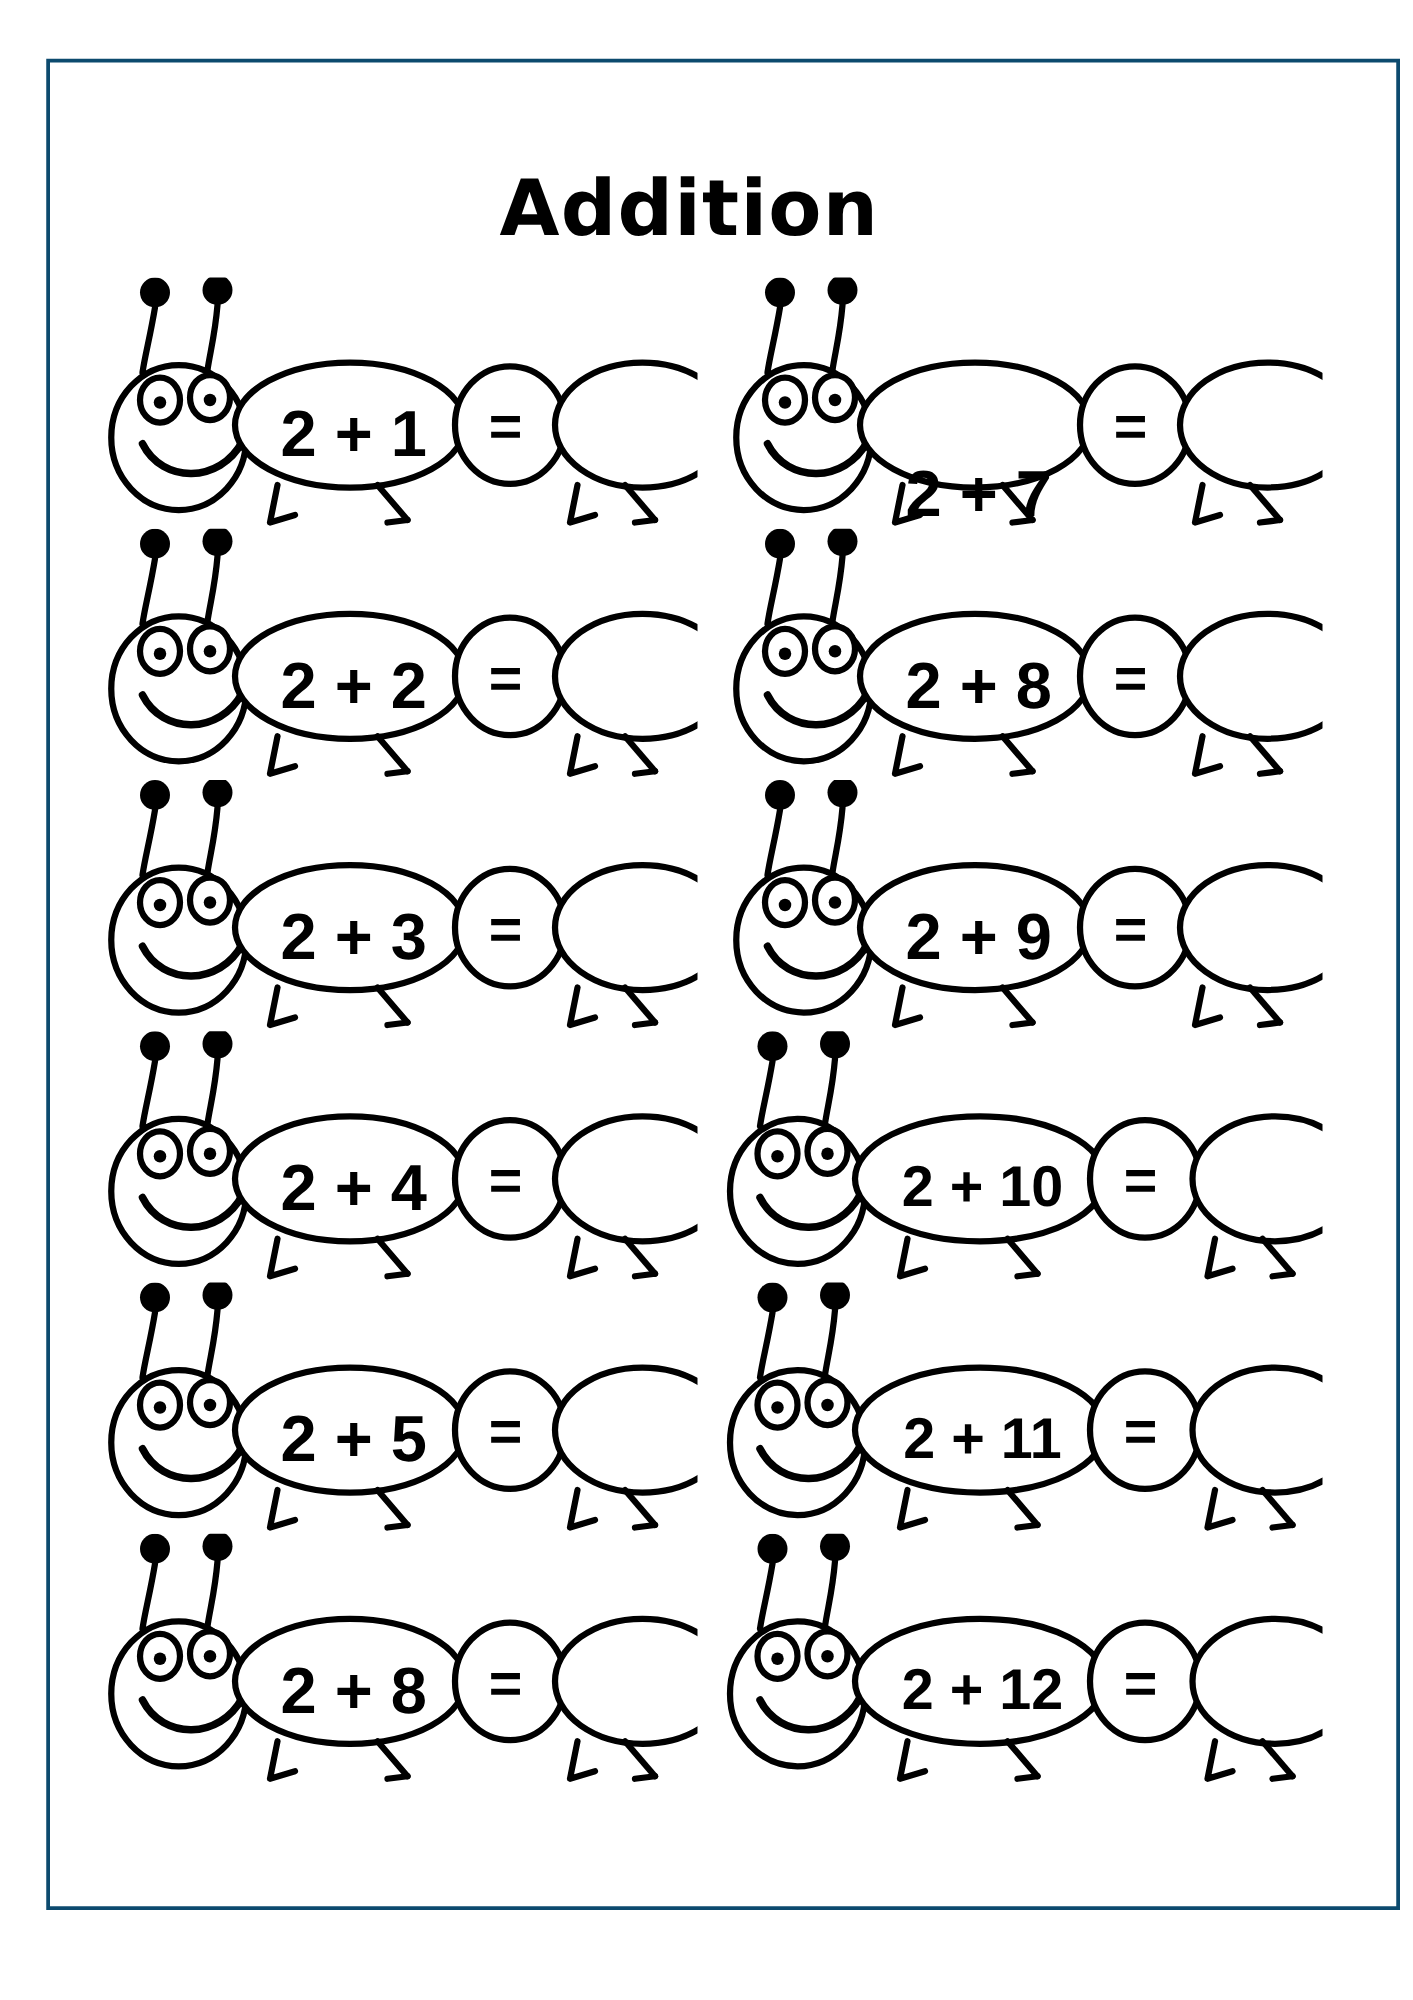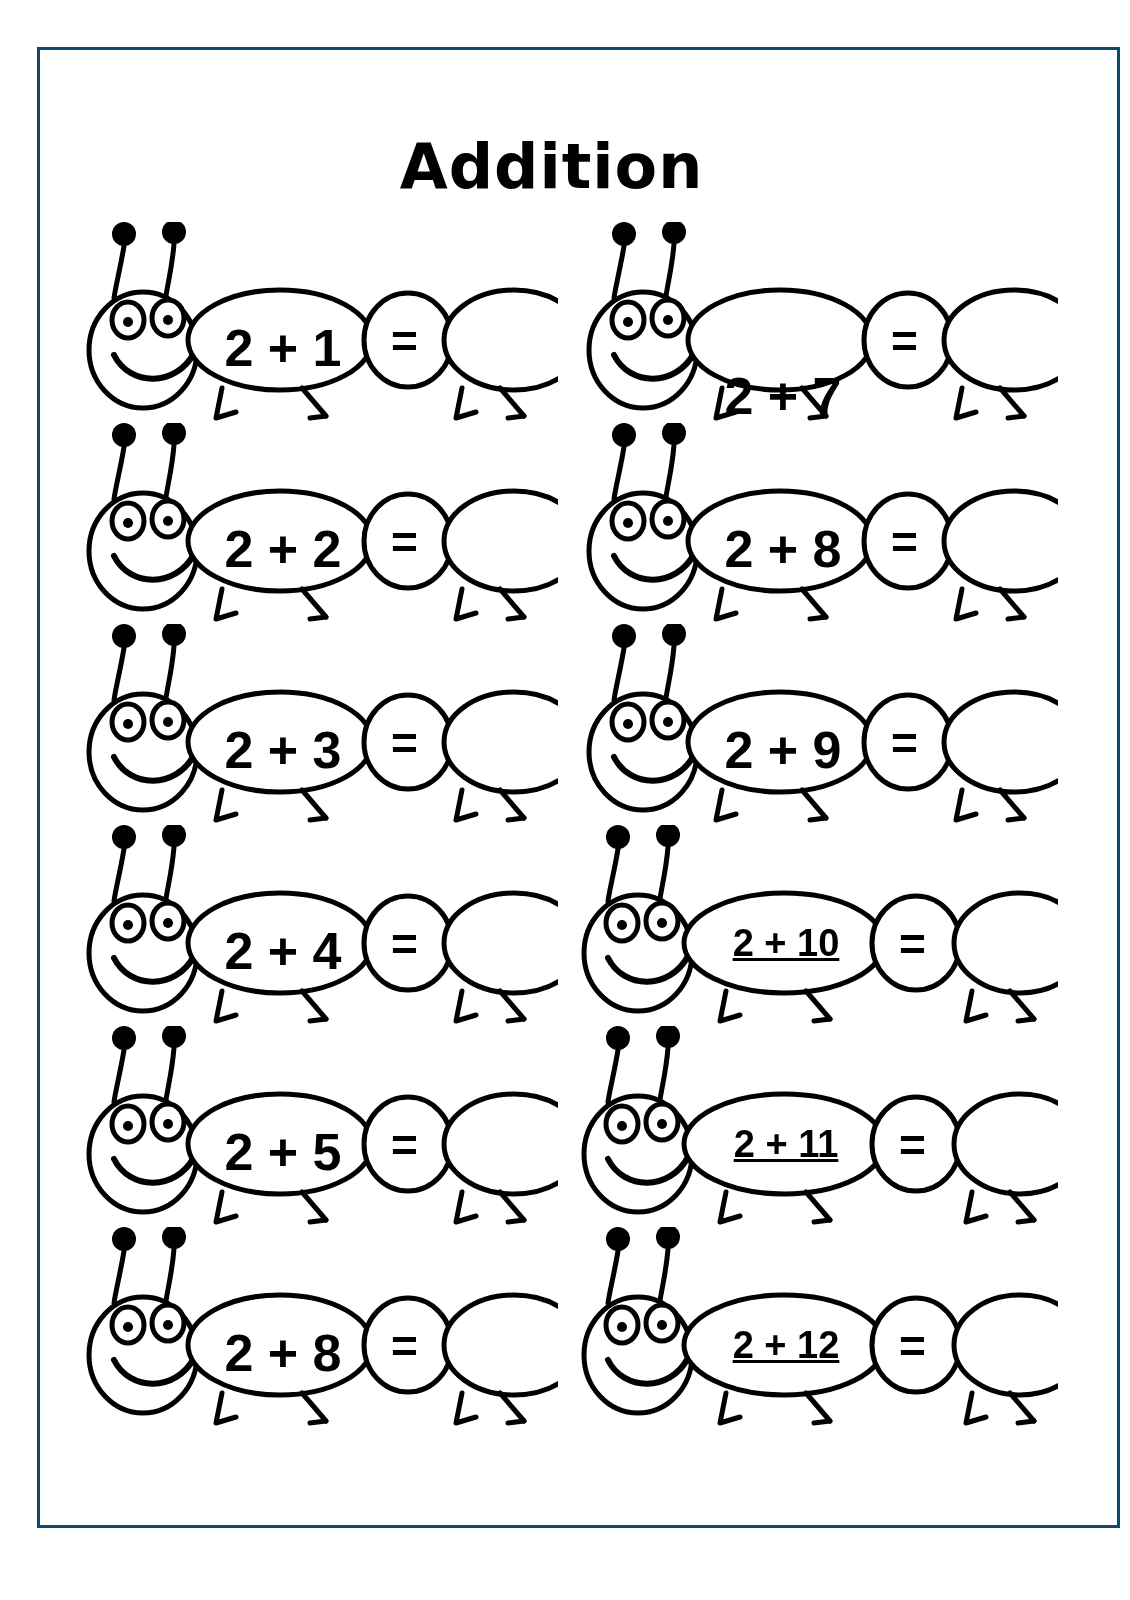--- a/index.html
+++ b/index.html
@@ -91,21 +91,21 @@
 
   .eq-text {
     position: absolute;
     font-family: "Liberation Sans", sans-serif;
     font-weight: bold;
     font-size: 52px;
     letter-spacing: 0px;
     white-space: nowrap;
     text-align: center;
   }
-  .eq-wide { font-size: 38px; text-decoration: underline; }
+  .eq-wide { font-size: 46px; }
 
   .equals {
     position: absolute;
     font-family: "Liberation Sans", sans-serif;
     font-weight: bold;
     font-size: 46px;
   }
 
   .footer {
     position: absolute;

